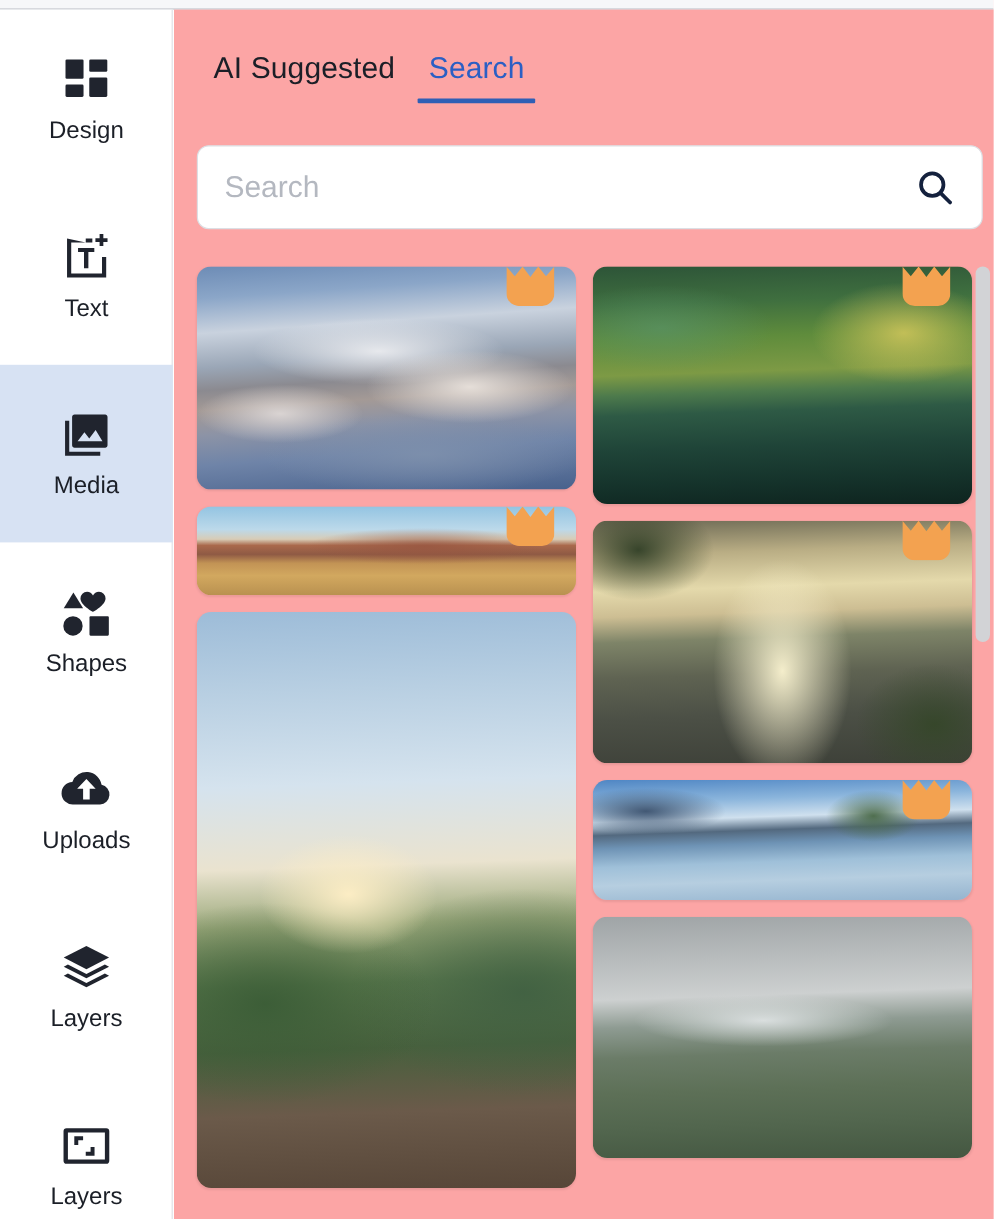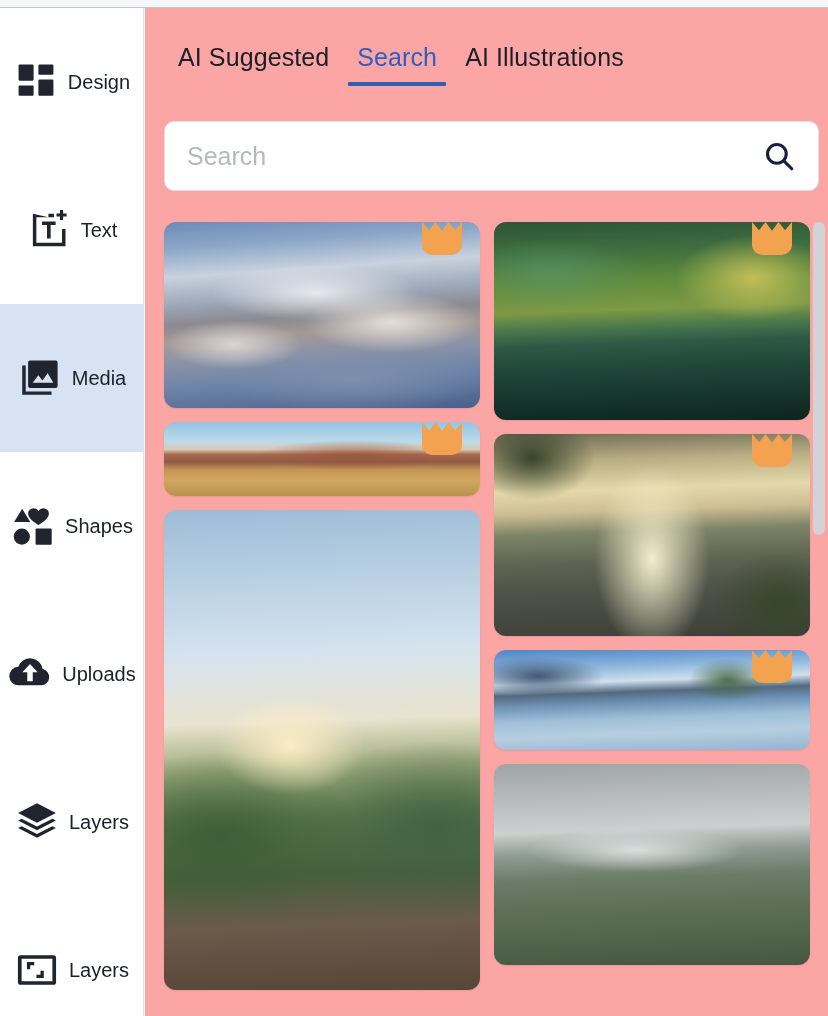--- a/index.html
+++ b/index.html
@@ -17,21 +17,21 @@
     background:#f6f7f9; border-bottom:1px solid #c2c6cc;
   }
 
   
   .sidebar {
     position:absolute; top:8px; left:0; width:144px; height:1008px;
     background:#ffffff; border-right:1px solid #e0e2e6;
   }
   .side-item {
     width:144px; height:148px;
-    display:flex; flex-direction:row;
+    display:flex; flex-direction:column;
     align-items:center; justify-content:center;
     gap:10px; cursor:pointer; user-select:none;
   }
   .side-item.active { background:#d7e2f3;justify-content:center; }
   .side-label { font-size:20px; color:#1b1f27; line-height:1; }
   .side-icon { width:44px; height:44px; display:block; }
   .side-icon svg { width:44px; height:44px; display:block; fill:#20242e; }
 
   
   .main {
@@ -247,21 +247,20 @@
         </span>
         <span class="side-label">Layers</span>
       </div>
     </nav>
 
   <section class="main">
 
     <div class="tabs" id="tabs">
         <div class="tab">AI Suggested</div>
         <div class="tab active">Search</div>
-        <div class="tab">AI Illustrations</div>
       </div>
 
     <div class="search-wrap">
       <input class="search-input" type="text" placeholder="Search" style="">
       <span class="search-icon">
         <svg viewBox="0 0 24 24" fill="none" stroke="#14213d" stroke-width="2.2" stroke-linecap="round">
           <circle cx="10.5" cy="10.5" r="6.6"></circle>
           <line x1="15.6" y1="15.6" x2="21" y2="21"></line>
         </svg>
       </span>

